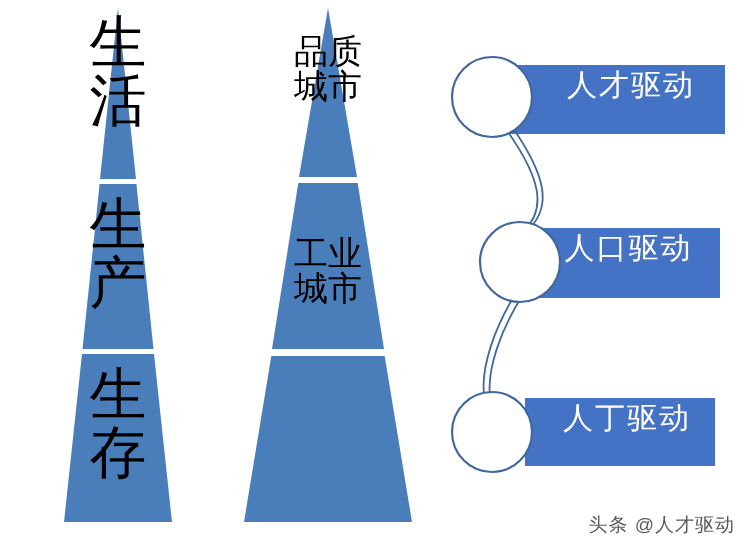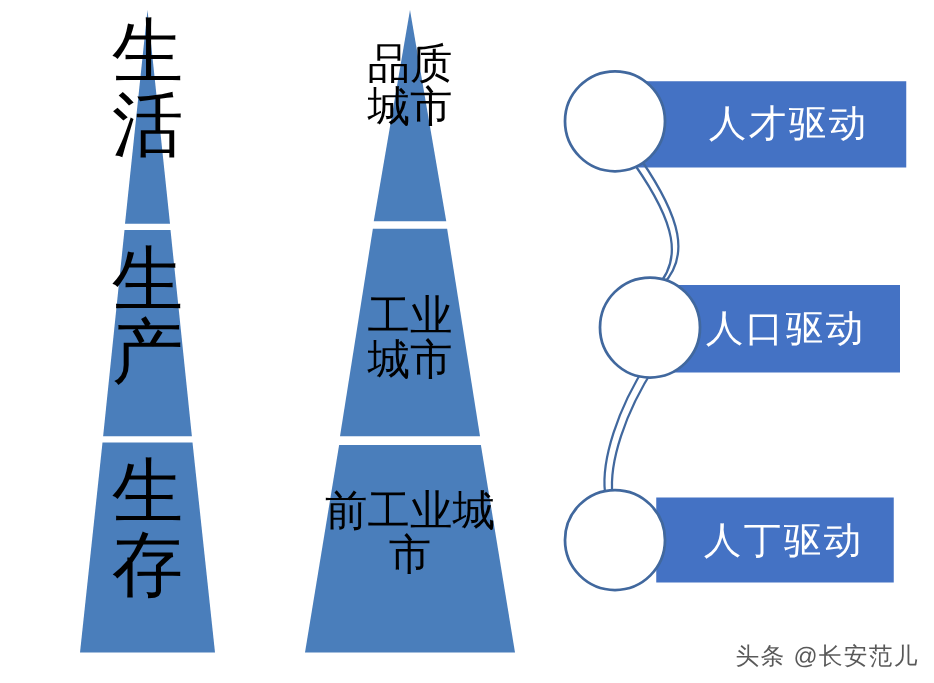--- a/index.html
+++ b/index.html
@@ -36,21 +36,20 @@
   .pyr-label.left {
     font-size: 57px;
     letter-spacing: 0px;
   }
   .pyr-label.mid {
     font-size: 34px;
   }
   .bar {
     position: absolute;
     display: flex;
-    align-items: center;
     color: #ffffff;
     font-size: 30px;
     font-family: "Liberation Sans", "DejaVu Sans", sans-serif;
   }
   .bar-text {
     width: 100%;
     text-align: center;
     padding-left: 36px;
     box-sizing: border-box;
     letter-spacing: 2px;
@@ -118,30 +117,28 @@
 
   <div class="pyr-label left" id="life-bot" style="left:64px; top:366px; width:108px;">生
 存</div>
 
   <div class="pyr-label mid" id="city-top" style="left:268px; top:35px; width:120px;text-align:center;">品质
 城市</div>
 
   <div class="pyr-label mid" id="city-mid" style="left:268px; top:237px; width:120px;">工业
 城市</div>
 
-  <div class="pyr-label mid" id="city-bot" style="left:248px; top:393px; width:160px;">前工业城
-市</div>
 
   <div class="bar" id="bar-1" style="left:501px; top:65px; width:224px; height:69px;">
     <span class="bar-text">人才驱动</span>
   </div>
 
   <div class="bar" id="bar-3" style="left:525px; top:398px; width:190px; height:68px;">
     <span class="bar-text">人丁驱动</span>
   </div>
 
   <div class="bar" id="bar-2" style="left:531px; top:228px; width:189px; height:70px;">
     <span class="bar-text">人口驱动</span>
   </div>
 
-  <div class="watermark">头条 @长安范儿</div>
+  <div class="watermark">头条 @人才驱动</div>
 
 </div>
 
 </body></html>

